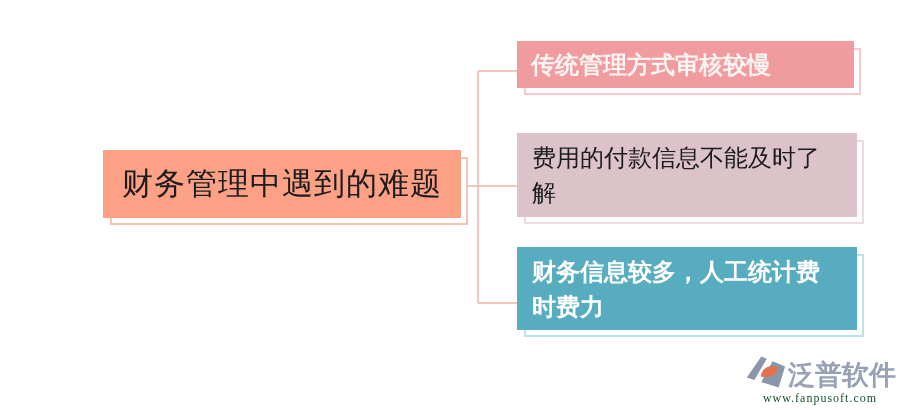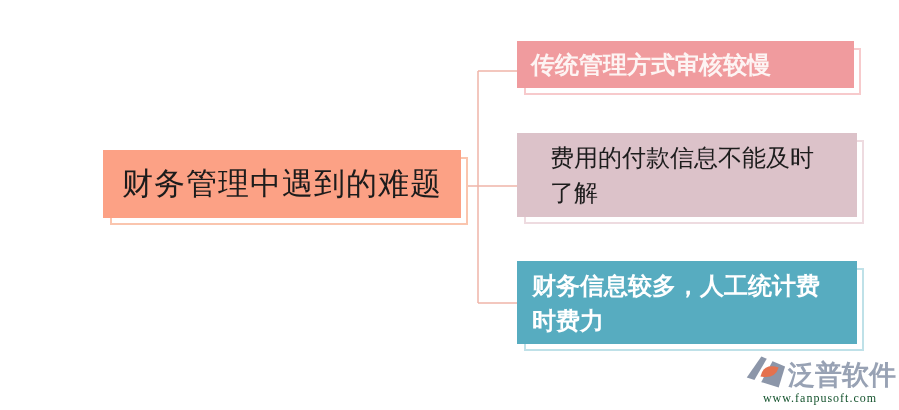--- a/index.html
+++ b/index.html
@@ -28,25 +28,25 @@
   .node-b1{left:517px;top:41px;width:337px;height:47px;}
   .node-b1 .shadow{border-color:#f7cacc;}
   .node-b1 .body{
     background:#f09b9e;padding:0 14px;
     font-size:24px;font-weight:bold;color:#fdf4f3;
   }
   
   .node-b2{left:517px;top:133px;width:340px;height:84px;}
   .node-b2 .shadow{border-color:#eedbe0;}
   .node-b2 .body{
-    background:#dcc2c9;padding:0 33px;line-height:35px;
+    background:#dcc2c9;padding:0 15px;line-height:35px;
     font-size:24px;color:#1c1c1c;
   }
   
-  .node-b3{left:517px;top:261px;width:340px;height:83px;}
+  .node-b3{left:517px;top:247px;width:340px;height:83px;}
   .node-b3 .shadow{border-color:#bfe1e8;}
   .node-b3 .body{
     background:#57acc0;padding:0 15px;line-height:35px;
     font-size:24px;font-weight:bold;color:#ffffff;
   }
   
   .watermark{position:absolute;right:3px;bottom:4px;width:152px;text-align:center;}
   .watermark .row{display:flex;align-items:flex-end;justify-content:center;gap:2px;}
   .brand-text{
     font-size:27px;font-weight:bold;color:#98a2b4;letter-spacing:0;

